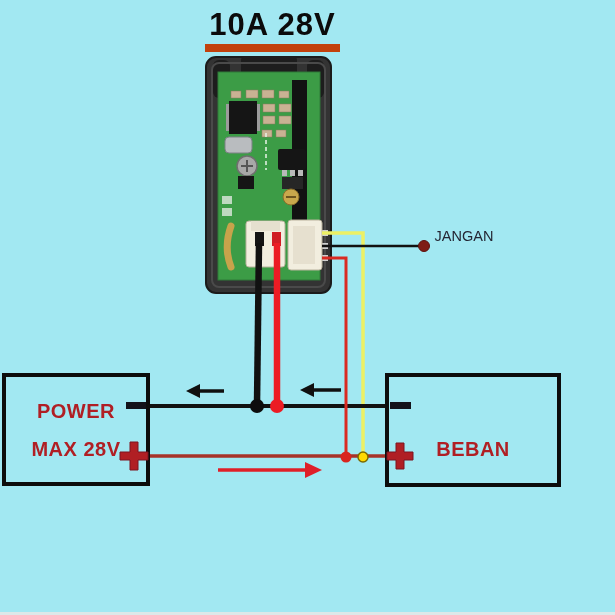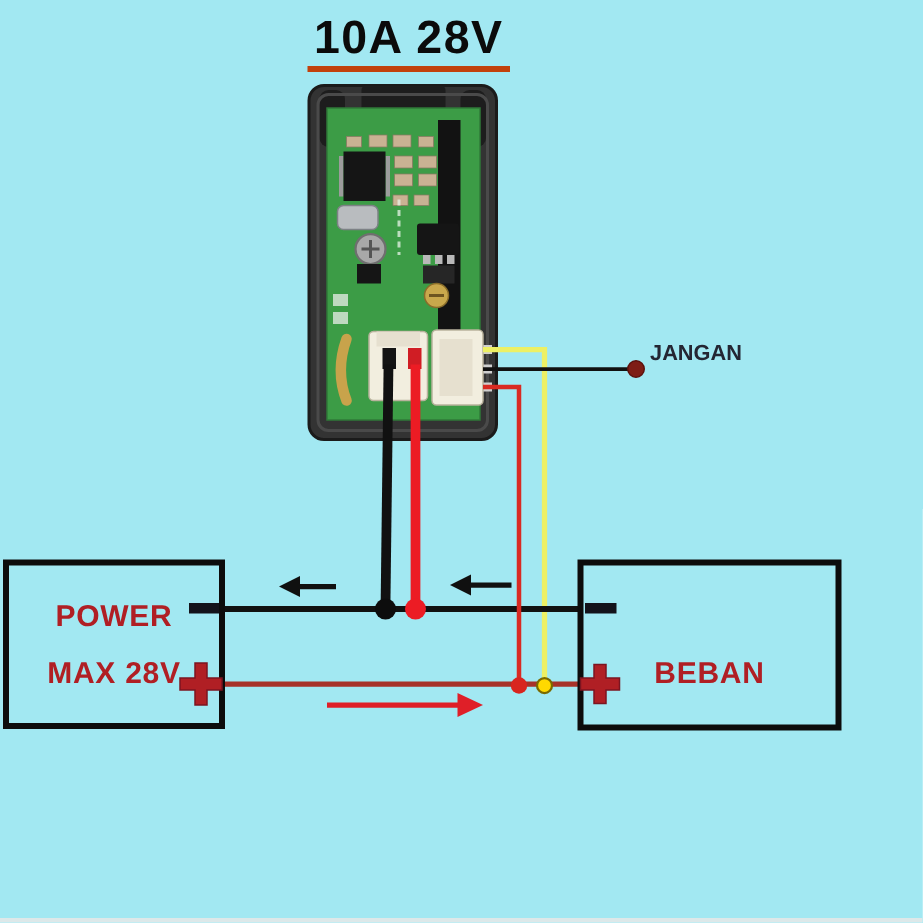--- a/index.html
+++ b/index.html
@@ -6,21 +6,21 @@
   .stage{
     position:relative;width:615px;height:615px;overflow:hidden;
     background:var(--bg,#a2e8f2);
     font-family:"Liberation Sans",sans-serif;
   }
   .abs{position:absolute;}
   
   .title-wrap{left:190px;top:7px;width:165px;text-align:center;}
   .title-text{
     display:inline-block;font-size:31px;font-weight:bold;letter-spacing:1px;
-    color:#0b0b0b;border-bottom:4px solid #c2410c;padding:0 4px 1px 4px;
+    color:#0b0b0b;border-bottom:8px solid #c2410c;padding:0 4px 1px 4px;
   }
   
   .watermark{
     left:136px;top:188px;width:310px;text-align:center;
     font-size:41px;font-weight:bold;letter-spacing:1px;
     color:rgba(255,255,255,0.12);
     -webkit-text-stroke:1.5px rgba(255,255,255,0.55);
     text-shadow:0 0 1px rgba(255,255,255,0.35);
     z-index:5;pointer-events:none;
   }
@@ -30,21 +30,21 @@
   .box-label{
     display:flex;flex-direction:column;align-items:center;justify-content:center;
     font-weight:bold;font-size:20px;line-height:38px;letter-spacing:0.5px;
     color:var(--label-red,#b01f24);z-index:4;
   }
   .power-label{left:4px;top:378px;width:144px;height:104px;}
   .load-label{left:387px;top:397px;width:172px;height:104px;}
   
   .danger-label{
     left:414px;top:227px;width:100px;text-align:center;
-    font-size:14.5px;font-weight:bold;line-height:18.5px;
+    font-size:14.5px;font-weight:normal;line-height:18.5px;
     color:var(--dark-text,#242633);z-index:4;
   }
   .bottom-edge{left:0;bottom:0;width:615px;height:3px;background:rgba(232,232,232,0.85);z-index:6;}
 
   
   .frame{fill:var(--frame-dark,#333);stroke:#1b1b1b;stroke-width:2;}
   .frame-hl{fill:none;stroke:#4a4a4a;stroke-width:2;}
   .clip{fill:#1d1d1d;}
   .pcb{fill:var(--pcb-green,#3c9c46);stroke:#2f7a38;stroke-width:1;}
   .chip{fill:#151515;}

